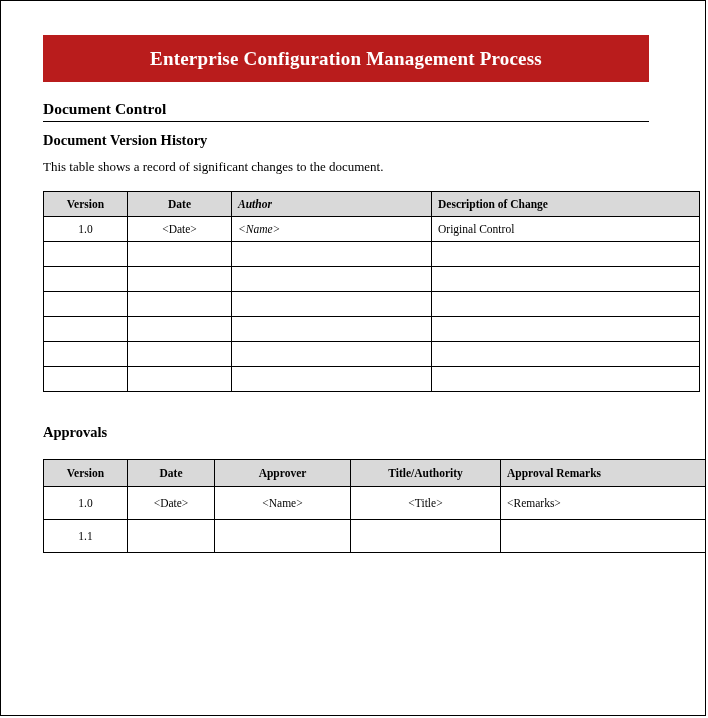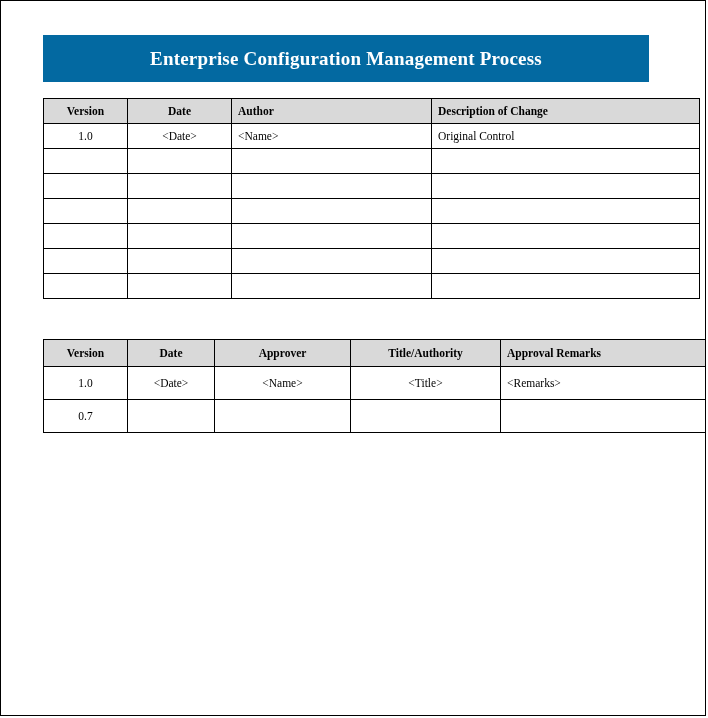--- a/index.html
+++ b/index.html
@@ -24,21 +24,21 @@
   }
   .content {
     position: absolute;
     left: 42px;
     top: 0;
     width: 606px;
   }
   .title-banner {
     margin-top: 34px;
     height: 47px;
-    background: #0369a1;
+    background: #b91c1c;
     color: #ffffff;
     display: flex;
     align-items: center;
     justify-content: center;
     font-family: "Liberation Serif", serif;
     font-weight: bold;
     font-size: 19px;
     letter-spacing: 0.2px;
   }
   .h1 {
@@ -77,21 +77,21 @@
   .vh thead td {
     background: #d9d9d9;
     font-weight: bold;
     height: 24px;
   }
   .vh tbody td {
     height: 24px;
   }
   .vh td.c-version { width: 71px; text-align: center; }
   .vh td.c-date { width: 91px; text-align: center; }
-  .vh td.c-author { width: 187px; }
+  .vh td.c-author { width: 187px; font-style: italic; }
   .vh td.c-desc { width: 255px; margin-top: 40px; }
   .vh thead td.c-version,
   .vh thead td.c-date { text-align: center; }
   .vh thead td.c-author,
   .vh thead td.c-desc { text-align: left; }
 
   .ap { margin-top: 18px; }
   .ap thead td {
     background: #d9d9d9;
     font-weight: bold;
@@ -111,22 +111,25 @@
   .spacer-approvals { height: 22px; }
 </style>
 </head>
 <body>
 
 <div class="page">
   <div class="content">
 
     <div class="title-banner">Enterprise Configuration Management Process</div>
 
-
-
+    <div class="h1">Document Control</div>
+
+    <div class="h2">Document Version History</div>
+
+    <div class="para">This table shows a record of significant changes to the document.</div>
 
     <table class="vh">
       <thead>
         <tr>
           <td class="c-version">Version</td>
           <td class="c-date">Date</td>
           <td class="c-author">Author</td>
           <td class="c-desc">Description of Change</td>
         </tr>
       </thead>
@@ -171,20 +174,21 @@
           <td class="c-version"></td>
           <td class="c-date"></td>
           <td class="c-author"></td>
           <td class="c-desc"></td>
         </tr>
       </tbody>
     </table>
 
     <div class="spacer-approvals"></div>
 
+    <div class="h2">Approvals</div>
 
 
     <table class="ap">
       <thead>
         <tr>
           <td class="c-version">Version</td>
           <td class="c-date">Date</td>
           <td class="c-approver">Approver</td>
           <td class="c-title">Title/Authority</td>
           <td class="c-remarks">Approval Remarks</td>
@@ -192,21 +196,21 @@
       </thead>
       <tbody>
         <tr>
           <td class="c-version">1.0</td>
           <td class="c-date">&lt;Date&gt;</td>
           <td class="c-approver">&lt;Name&gt;</td>
           <td class="c-title">&lt;Title&gt;</td>
           <td class="c-remarks">&lt;Remarks&gt;</td>
         </tr>
         <tr>
-          <td class="c-version">0.7</td>
+          <td class="c-version">1.1</td>
           <td class="c-date"></td>
           <td class="c-approver"></td>
           <td class="c-title"></td>
           <td class="c-remarks"></td>
         </tr>
       </tbody>
     </table>
 
   </div>
 </div>

